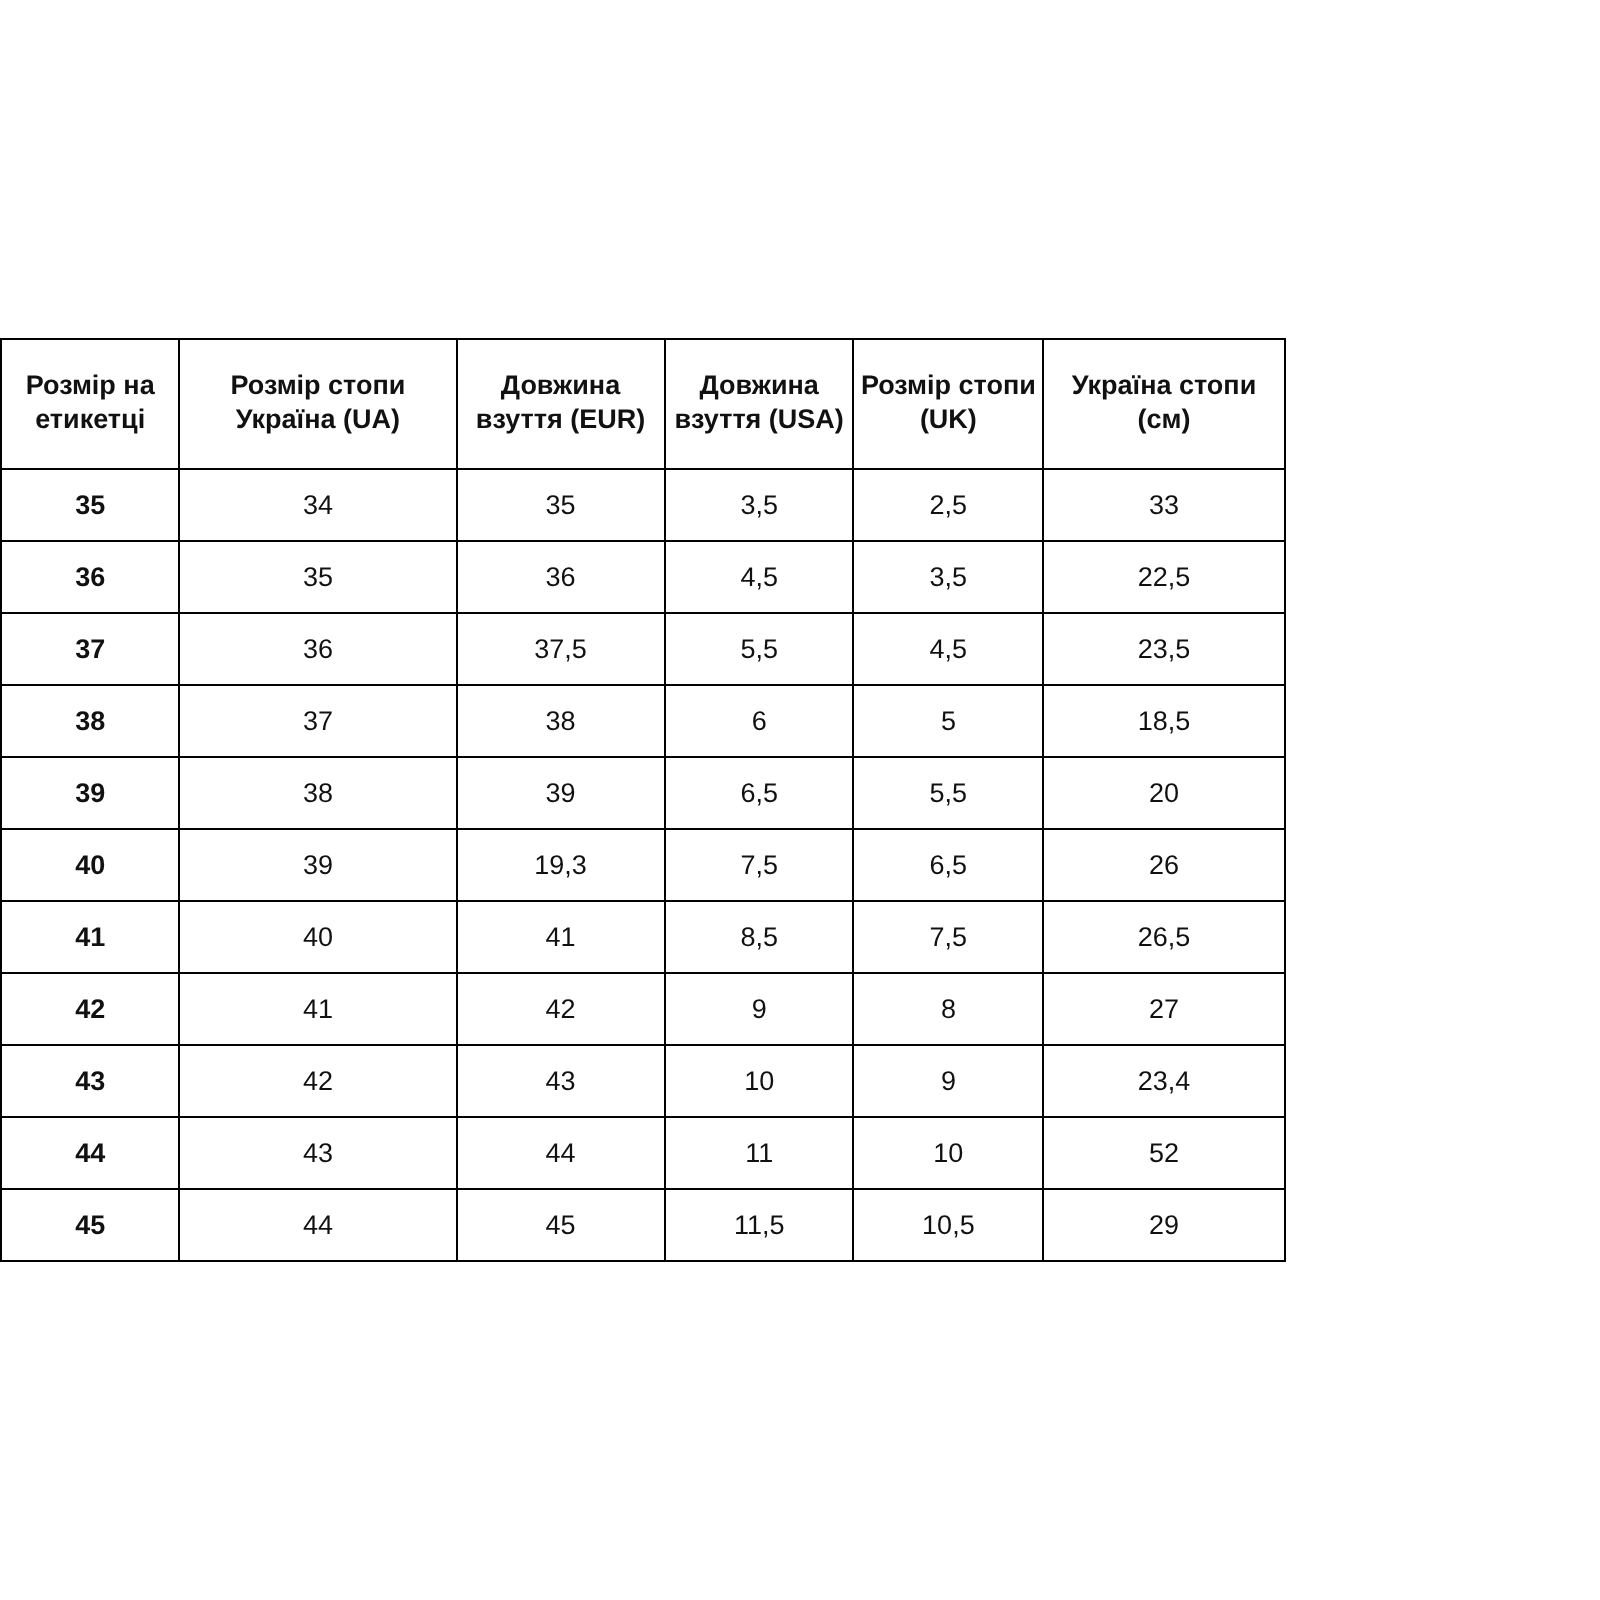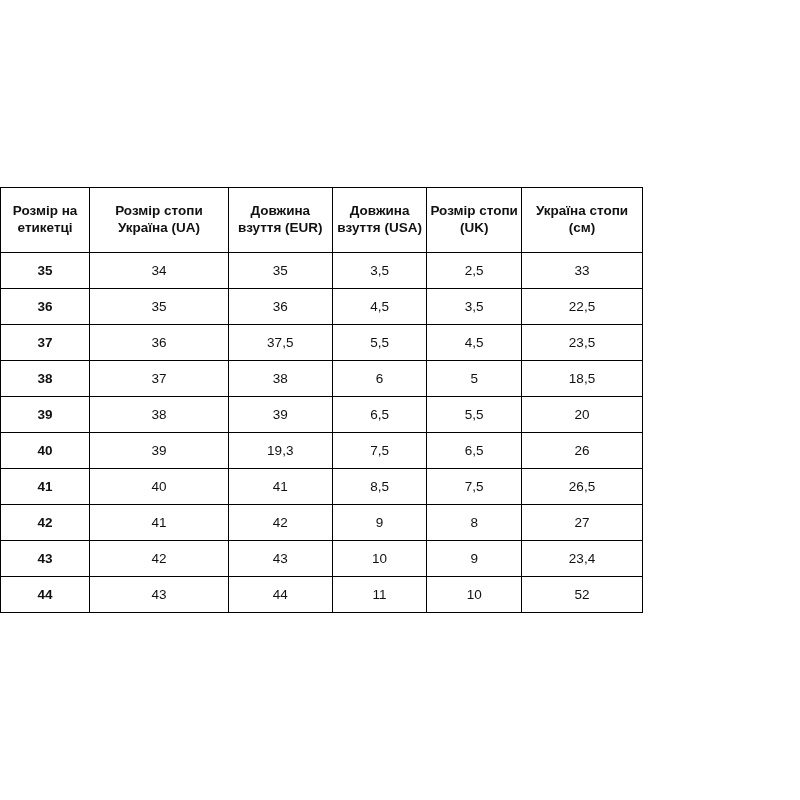--- a/index.html
+++ b/index.html
@@ -157,15 +157,23 @@
         <td>23,4</td>
       </tr>
       <tr>
         <td class="label-col">44</td>
         <td>43</td>
         <td>44</td>
         <td>11</td>
         <td>10</td>
         <td>52</td>
       </tr>
+      <tr>
+        <td class="label-col">45</td>
+        <td>44</td>
+        <td>45</td>
+        <td>11,5</td>
+        <td>10,5</td>
+        <td>29</td>
+      </tr>
     </tbody>
   </table>
 </div>
 
 </body></html>

